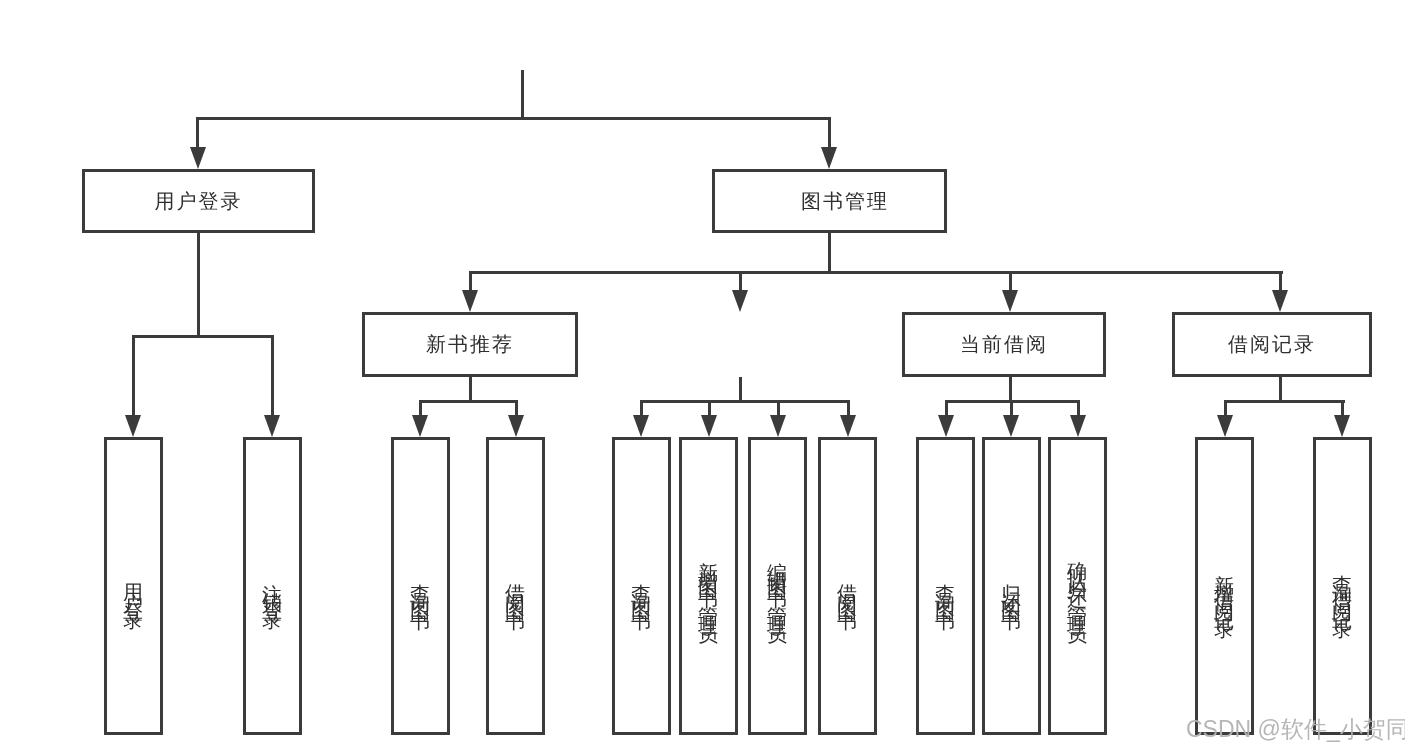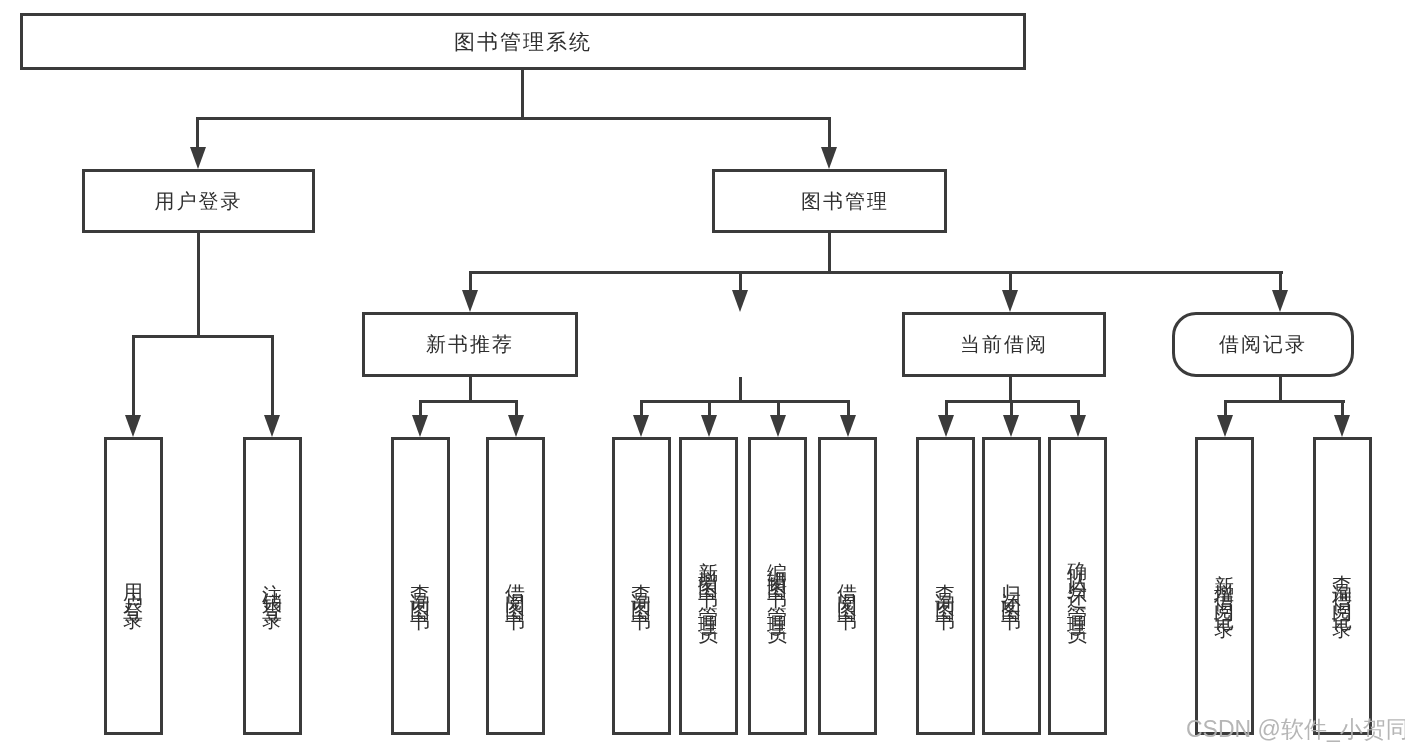--- a/index.html
+++ b/index.html
@@ -27,38 +27,35 @@
   .watermark {
     position:absolute; left:1186px; top:714px; z-index:10;
     font-size:23px; color:rgba(178,178,178,0.95); white-space:nowrap;
   }
 </style>
 </head>
 <body>
 
 <div class="canvas">
 
-  <div class="box root" style="left:20px; top:13px; width:1006px; height:57px;">
-    <span class="hlabel">图书管理系统</span>
-  </div>
 
   <div class="box" style="left:82px; top:169px; width:233px; height:64px;">
     <span class="hlabel">用户登录</span>
   </div>
   <div class="box" style="left:712px; top:169px; width:235px; height:64px;padding-left:31px;">
     <span class="hlabel">图书管理</span>
   </div>
 
   <div class="box" style="left:362px; top:312px; width:216px; height:65px;">
     <span class="hlabel">新书推荐</span>
   </div>
   <div class="box" style="left:902px; top:312px; width:204px; height:65px;">
     <span class="hlabel">当前借阅</span>
   </div>
-  <div class="box" style="left:1172px; top:312px; width:182px; height:65px;border-radius:24px;">
+  <div class="box" style="left:1172px; top:312px; width:200px; height:65px;">
     <span class="hlabel">借阅记录</span>
   </div>
 
   <div class="box leaf" style="left:104px; top:437px; width:59px; height:298px;">
     <span>用户登录</span>
   </div>
   <div class="box leaf" style="left:243px; top:437px; width:59px; height:298px;">
     <span>注销登录</span>
   </div>
 

